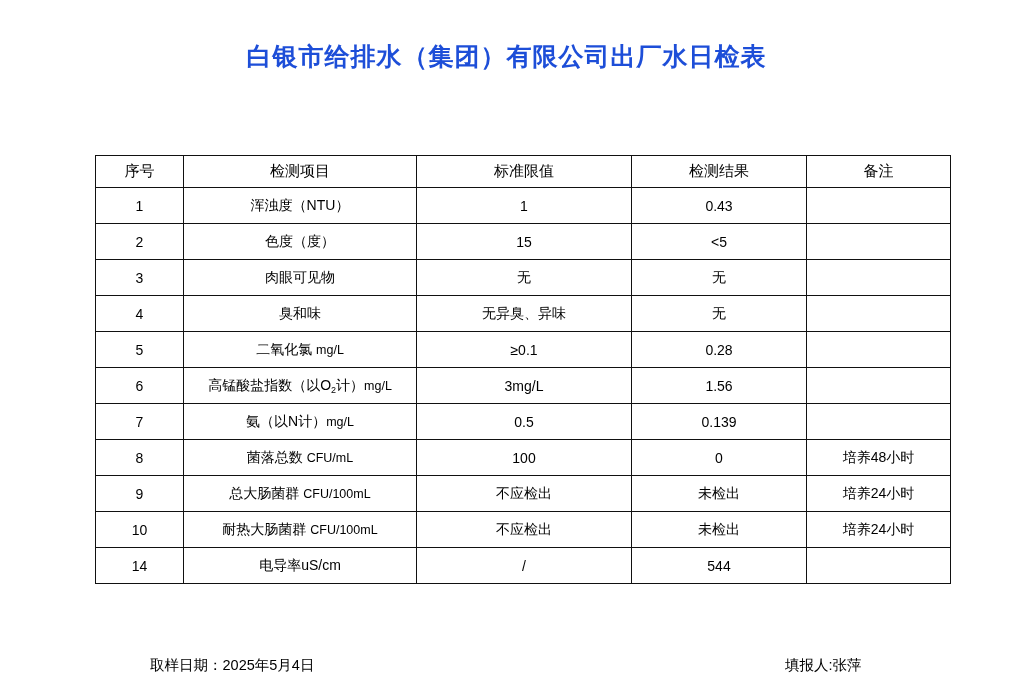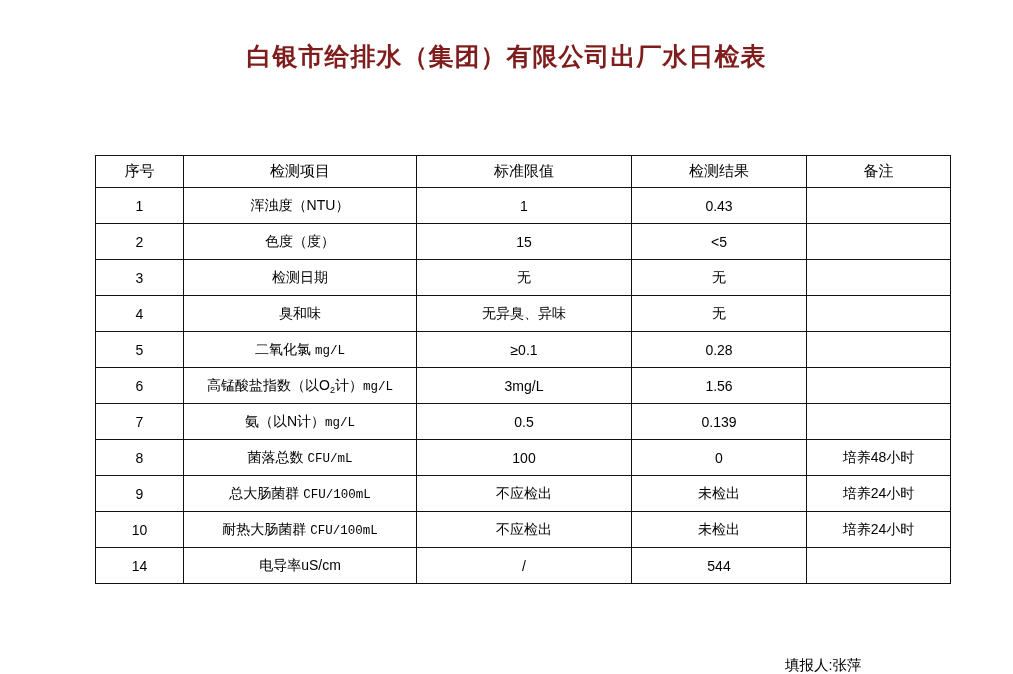--- a/index.html
+++ b/index.html
@@ -21,21 +21,21 @@
     box-sizing: border-box;
   }
   .doc-title {
     text-align: center;
     font-family: "Liberation Serif", serif;
     font-size: 25px;
     font-weight: bold;
     letter-spacing: 1px;
     margin-top: 40px;
     margin-bottom: 0;
-    color: #7f1d1d;
+    color: #1d4ed8;
   }
   .table-wrap {
     position: absolute;
     left: 95px;
     top: 84px;
     width: 855px;
   }
   table.report {
     border-collapse: collapse;
     width: 855px;
@@ -58,21 +58,21 @@
     font-size: 15px;
   }
   col.c-no    { width: 88px; }
   col.c-item  { width: 233px; }
   col.c-std   { width: 215px; }
   col.c-res   { width: 175px; }
   col.c-note  { width: 144px; }
 
   .cn { font-family: "Liberation Sans", sans-serif; }
   .num { font-family: "Liberation Serif", serif; font-size: 14px; }
-  .unit { font-family: Liberation Mono, monospace; font-size: 12.5px; text-align: right; }
+  .unit { font-family: Liberation Sans, sans-serif; font-size: 12.5px; text-align: right; }
   sub { font-size: 9px; vertical-align: baseline; position: relative; top: 3px; }
 
   .footer {
     position: absolute;
     left: 95px;
     top: 612px;
     width: 855px;
     height: 30px;
     font-size: 14.5px;
   }
@@ -122,21 +122,21 @@
         <tr>
           <td class="num">2</td>
           <td><span class="cn">色度（度）</span><span class="unit"></span></td>
           <td class="num">15</td>
           <td class="num">&lt;5</td>
           <td></td>
         </tr>
 
         <tr>
           <td class="num">3</td>
-          <td><span class="cn">检测日期</span><span class="unit"></span></td>
+          <td><span class="cn">肉眼可见物</span><span class="unit"></span></td>
           <td>无</td>
           <td>无</td>
           <td></td>
         </tr>
 
         <tr>
           <td class="num">4</td>
           <td><span class="cn">臭和味</span><span class="unit"></span></td>
           <td>无异臭、异味</td>
           <td>无</td>
@@ -200,16 +200,17 @@
           <td class="num">/</td>
           <td class="num">544</td>
           <td></td>
         </tr>
 
       </tbody>
     </table>
   </div>
 
   <div class="footer">
+    <div class="f-item f-sample">取样日期：2025年5月4日</div>
     <div class="f-item f-filler">填报人:张萍</div>
   </div>
 
 </div>
 
 </body></html>

